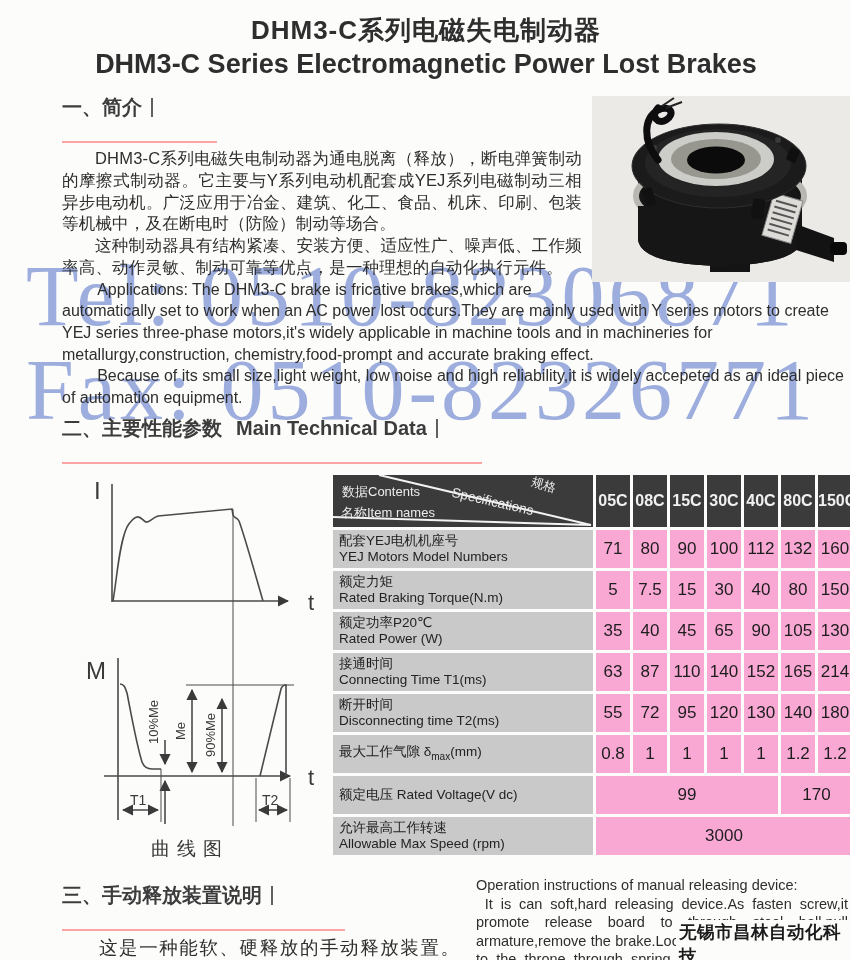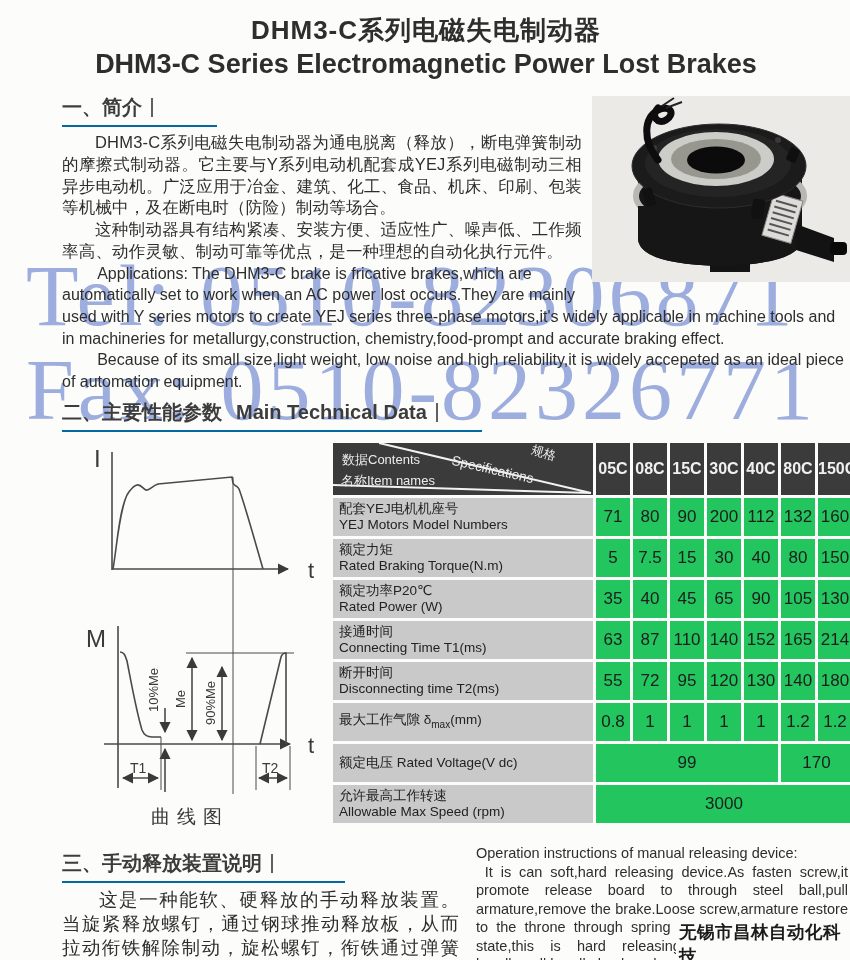--- a/index.html
+++ b/index.html
@@ -23,21 +23,21 @@
     background:#fcfcfb; padding:0 3px; letter-spacing:.5px;
   }
   
   .content { position:relative; z-index:2; padding:0 0 0 62px; }
   header.titles { text-align:center; padding:14px 60px 0 0; }
   .title-cn { font-size:26px; font-weight:700; letter-spacing:1px; line-height:33px; }
   .title-en { font-size:27px; font-weight:700; line-height:34px;text-align:center; }
 
   .sec-head {
     font-weight:700; font-size:20px; color:#3c3c3c;
-    border-bottom:2px solid #0369a1; padding-bottom:4px; margin:13px 0 5px;
+    border-bottom:2px solid #fca5a5; padding-bottom:20px; margin:13px 0 5px;
     white-space:nowrap;
   }
   .sec-head .tick { display:inline-block; width:2px; height:19px; background:#606060; margin-left:9px; vertical-align:-3px; }
   #sec1-head { width:155px; }
   #sec2-head { width:420px; margin-top:7px; }
   #sec2-head .en-part { margin-left:14px; }
   #sec3-head { width:283px; margin-top:8px; }
 
   .p-cn { font-size:16.5px; line-height:21.8px; text-indent:2em; text-align:justify; letter-spacing:.2px; }
   .p-en { font-size:16px; line-height:21.6px; }
@@ -51,21 +51,21 @@
   #table-wrap { flex:1; }
   table.tech { border-collapse:separate; border-spacing:3px; width:525px; table-layout:fixed; }
   table.tech th, table.tech td { vertical-align:middle; }
   th.corner { width:260px; height:52px; background:#3b3b3b; position:relative; }
   th.spec {
     background:#3b3b3b; color:#f0f0f0; font-size:16px; font-weight:600;
     white-space:nowrap; overflow:visible;
   }
   td.lab { background:#c9c9c9; font-size:13.5px; line-height:16px; padding:3px 6px; height:38px; color:#222; }
   td.lab sub { font-size:10px; }
-  td.val { background:#22c55e; font-size:17px; text-align:center; color:#1d1d1d; }
+  td.val { background:#f9a8d4; font-size:17px; text-align:center; color:#1d1d1d; }
   .corner svg { position:absolute; left:0; top:0; }
   .corner span { position:absolute; color:#ececec; font-weight:400; }
   .c-contents { left:9px; top:8px; font-size:13px; }
   .c-spec-cn { left:198px; top:2px; font-size:12.5px; transform:rotate(17deg); }
   .c-spec-en { left:118px; top:19px; font-size:13.5px; transform:rotate(13deg); }
   .c-names  { left:8px; bottom:5px; font-size:13px; }
 
   
   #manual-row { display:flex; gap:16px; margin-top:6px; }
   #manual-left { width:398px; flex:none; }
@@ -197,21 +197,21 @@
                 <th class="spec">80C</th>
                 <th class="spec">150C</th>
               </tr>
           </thead>
           <tbody id="tech-tbody">
               <tr>
                 <td class="lab">配套YEJ电机机座号<br>YEJ Motors Model Numbers</td>
                 <td class="val">71</td>
                 <td class="val">80</td>
                 <td class="val">90</td>
-                <td class="val">200</td>
+                <td class="val">100</td>
                 <td class="val">112</td>
                 <td class="val">132</td>
                 <td class="val">160</td>
               </tr>
               <tr>
                 <td class="lab">额定力矩<br>Rated Braking Torque(N.m)</td>
                 <td class="val">5</td>
                 <td class="val">7.5</td>
                 <td class="val">15</td>
                 <td class="val">30</td>

